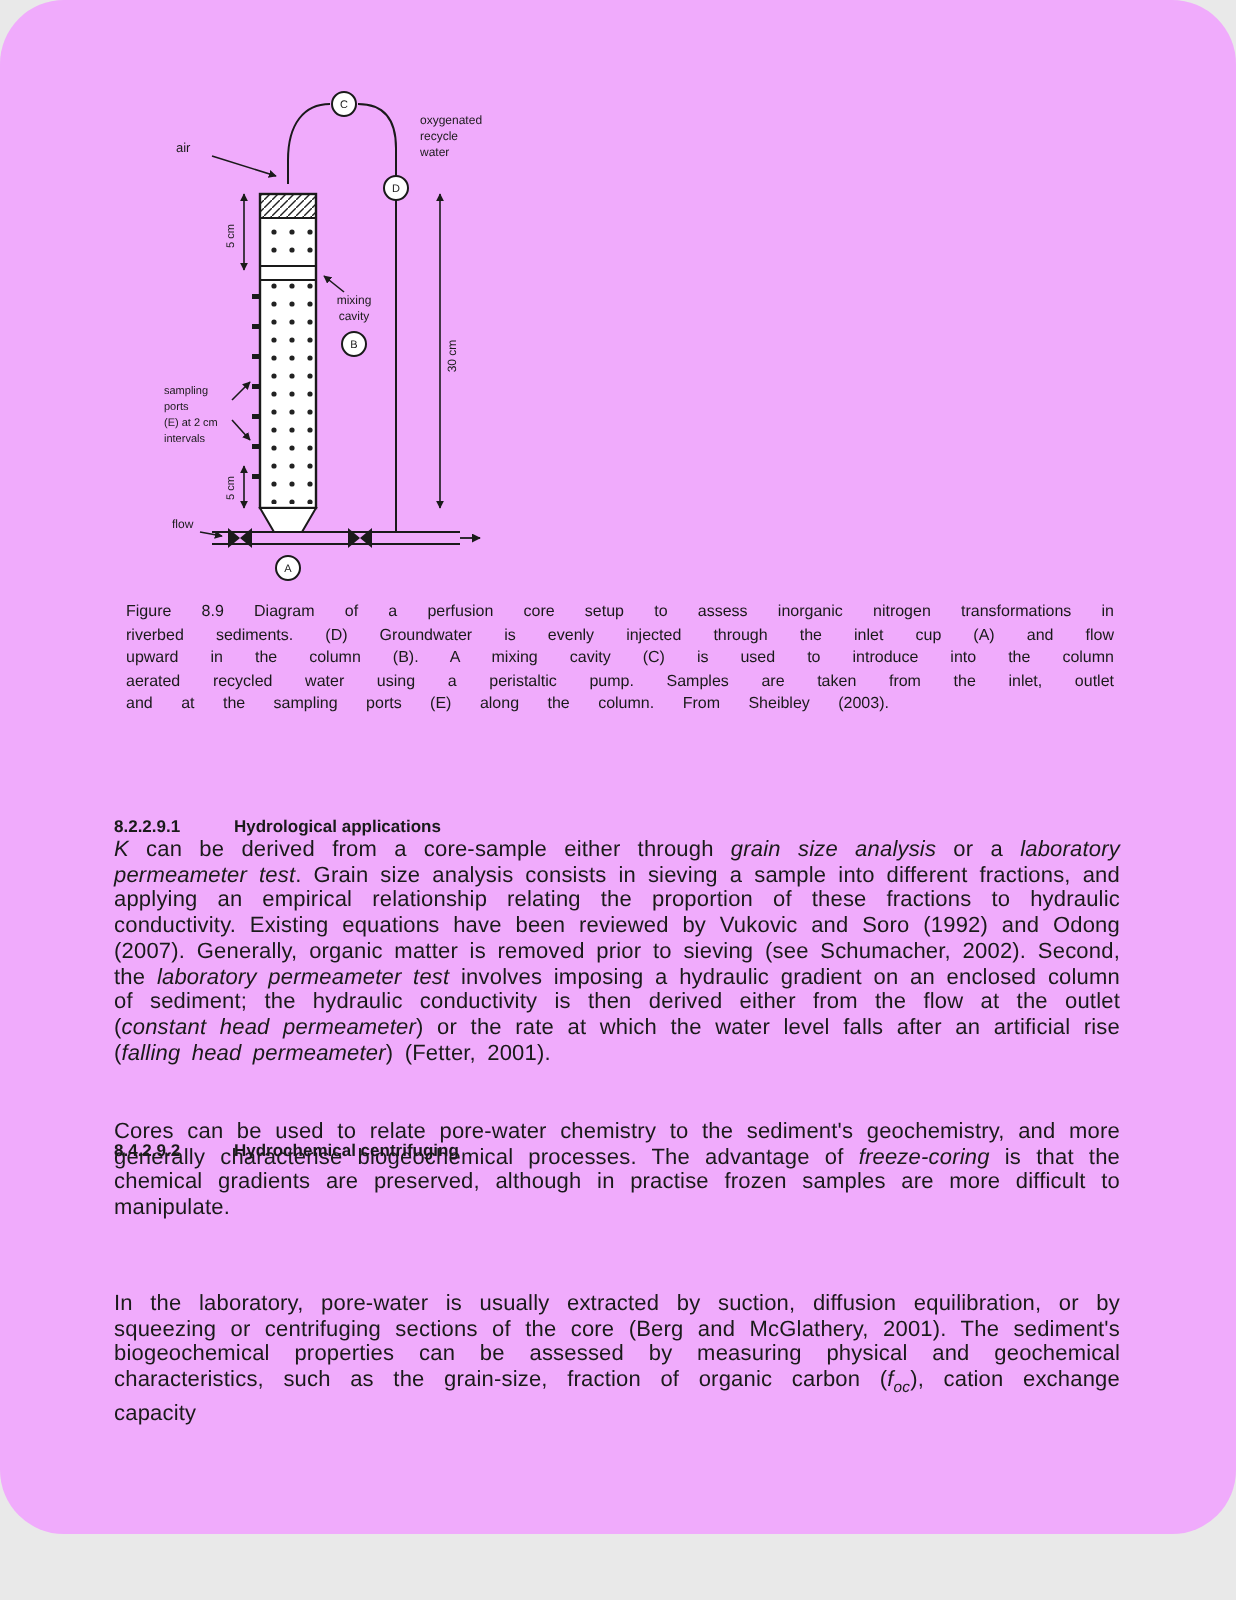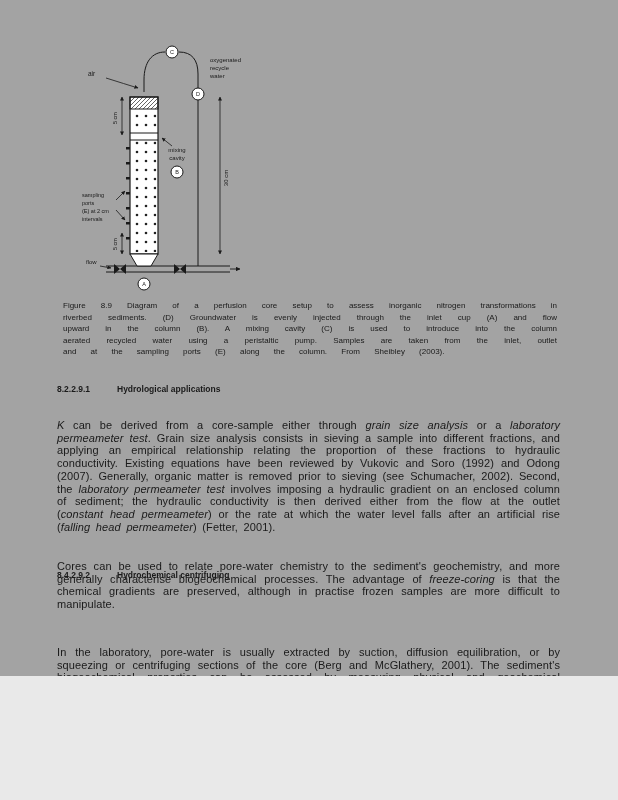--- a/index.html
+++ b/index.html
@@ -1,20 +1,20 @@
 <!DOCTYPE html>
 <html><head>
 <meta charset="utf-8">
 <style>
   * { margin:0; padding:0; box-sizing:border-box; }
   html,body { background:#e9e9e9; }
   body { font-family:"Liberation Sans", sans-serif; color:#1a1a1a; }
   .page {
-    position:relative; width:618px; height:676px; margin:0 auto;
-    background:#a3a3a3; overflow:hidden;
+    position:relative; width:618px; height:767px; margin:0 auto;
+    background:#f0abfc; overflow:hidden;border-radius:32px;
   }
   .diagram { position:absolute; left:80px; top:32px; }
   .diagram svg text { font-family:"Liberation Sans", sans-serif; fill:#1a1a1a; }
   .caption {
     position:absolute; left:63px; top:300px; width:494px;
     font-size:8px; line-height:11.5px; text-align:justify; word-spacing:12px;
   }
   .heading { position:absolute; left:57px; font-size:8.5px; font-weight:bold; }
   .heading .num { display:inline-block; width:60px; }
   .para {
@@ -122,21 +122,21 @@
       </g>
       <g fill="#1a1a1a">
         <polygon points="94,232 94,242 100,237"></polygon>
         <polygon points="106,232 106,242 100,237"></polygon>
       </g>
     </svg>
   </div>
 
   <div class="caption">Figure 8.9  Diagram of a perfusion core setup to assess inorganic nitrogen transformations in riverbed sediments. (D) Groundwater is evenly injected through the inlet cup (A) and flow upward in the column (B). A mixing cavity (C) is used to introduce into the column aerated recycled water using a peristaltic pump. Samples are taken from the inlet, outlet and at the sampling ports (E) along the column. From Sheibley (2003).</div>
 
-  <div class="heading" style="top:384px;">
+  <div class="heading" style="top:408px;">
     <span class="num">8.2.2.9.1</span><span>Hydrological applications</span>
   </div>
   <div class="para" style="top:419px;"><span class="italic">K</span><span> can be derived from a core-sample either through </span><span class="italic">grain size analysis</span><span> or a </span><span class="italic">laboratory permeameter test</span><span>. Grain size analysis consists in sieving a sample into different fractions, and applying an empirical relationship relating the proportion of these fractions to hydraulic conductivity. Existing equations have been reviewed by Vukovic and Soro (1992) and Odong (2007). Generally, organic matter is removed prior to sieving (see Schumacher, 2002). Second, the </span><span class="italic">laboratory permeameter test</span><span> involves imposing a hydraulic gradient on an enclosed column of sediment; the hydraulic conductivity is then derived either from the flow at the outlet (</span><span class="italic">constant head permeameter</span><span>) or the rate at which the water level falls after an artificial rise (</span><span class="italic">falling head permeameter</span><span>) (Fetter, 2001).</span></div>
 
   <div class="heading" style="top:570px;">
     <span class="num">8.4.2.9.2</span><span>Hydrochemical centrifuging</span>
   </div>
   <div class="para" style="top:560px;"><span>Cores can be used to relate pore-water chemistry to the sediment's geochemistry, and more generally characterise biogeochemical processes. The advantage of </span><span class="italic">freeze-coring</span><span> is that the chemical gradients are preserved, although in practise frozen samples are more difficult to manipulate.</span></div>
   <div class="para" style="top:646px;"><span>In the laboratory, pore-water is usually extracted by suction, diffusion equilibration, or by squeezing or centrifuging sections of the core (Berg and McGlathery, 2001). The sediment's biogeochemical properties can be assessed by measuring physical and geochemical characteristics, such as the grain-size, fraction of organic carbon (</span><span class="italic">f</span><span class="sub">oc</span><span>), cation exchange capacity</span></div>
 

